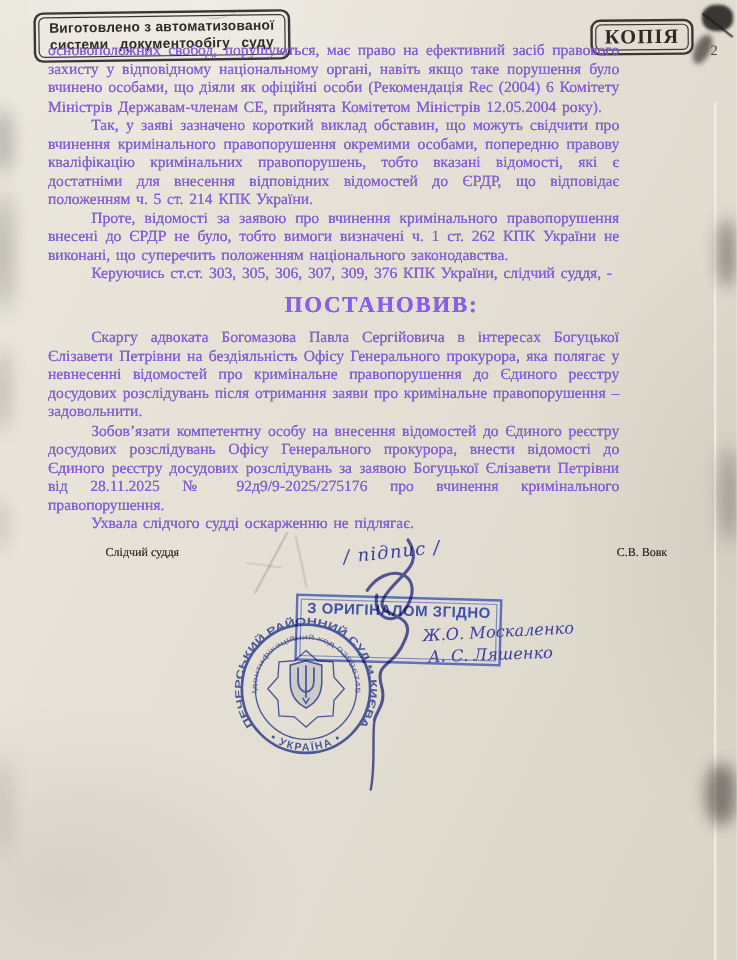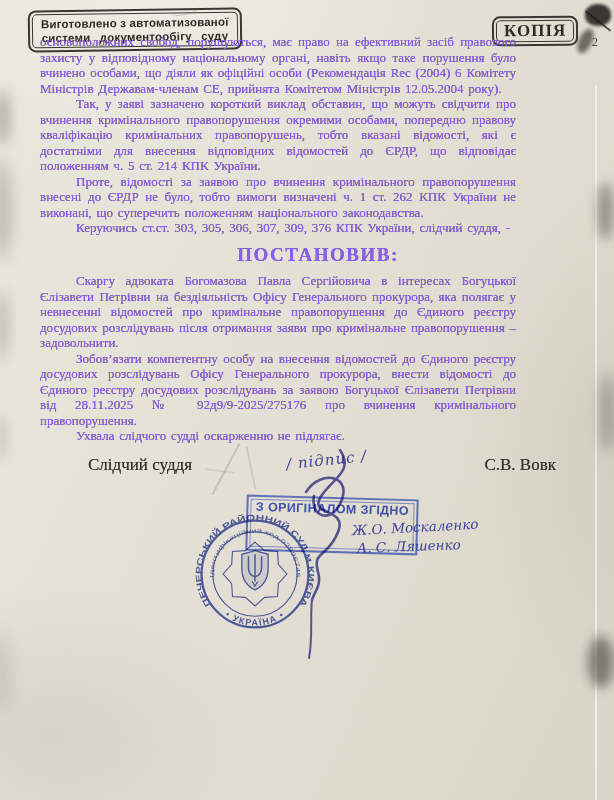--- a/index.html
+++ b/index.html
@@ -22,21 +22,21 @@
     text-shadow:0 0 .4px rgba(55,50,45,.75);
   }
   .textblock p{margin:0;text-indent:36px;}
   .textblock p.cont{text-indent:0;}
   .heading{
     text-align:center;font-weight:bold;letter-spacing:1.5px;
     margin:11px 0;position:relative;left:40px;font-size:19px;
   }
   .sig-row{
     position:absolute;top:455px;left:88px;width:468px;display:flex;
-    justify-content:space-between;font-size:17px;color:#35322c;
+    justify-content:space-between;font-size:10px;color:#35322c;
     text-shadow:0 0 .4px rgba(55,50,45,.75);
   }
   
   .stamp-auto{position:absolute;left:28px;top:9px;transform:rotate(-0.8deg);
     border:2px solid #3a3733;border-radius:8px;padding:2px;}
   .stamp-auto .inner{border:1.5px solid #3a3733;border-radius:5px;padding:2px 8px;
     font-family:"Liberation Sans",sans-serif;font-weight:bold;font-size:11.5px;
     line-height:14px;color:#2e2b27;text-align:center;letter-spacing:.2px;}
   .stamp-auto .l2{word-spacing:6px;}
   .stamp-copy{position:absolute;left:492px;top:16px;transform:rotate(-0.5deg);

